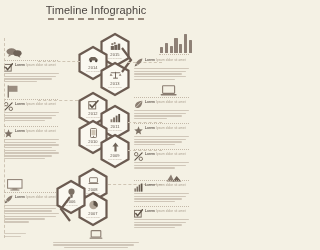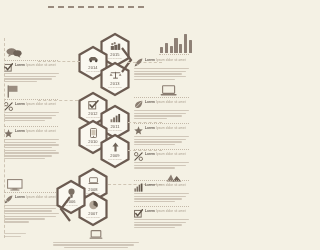--- a/index.html
+++ b/index.html
@@ -85,20 +85,21 @@
 
   .corner-note{position:absolute;right:3px;}
   .corner-note .tline{background:#c0b5a6;}
 </style>
 </head>
 <body>
 
 <div id="page">
 
   <div class="title-wrap">
+    <div class="title">Timeline Infographic</div>
     <div class="title-rule"></div>
   </div>
 
   <div class="blk" style="left:6px;top:44px;">
     <svg width="16" height="11" viewBox="0 0 16 11">
       <ellipse cx="5.5" cy="4.6" rx="5" ry="3.4" fill="#8a7d71"></ellipse>
       <path d="M3 7.4 L2.2 10 L5.2 7.9 Z" fill="#8a7d71"></path>
       <ellipse cx="11.4" cy="6.2" rx="4.2" ry="3" fill="#6f6358"></ellipse>
       <path d="M13.4 8.6 L14.4 10.8 L11.6 9.2 Z" fill="#6f6358"></path>
     </svg>

